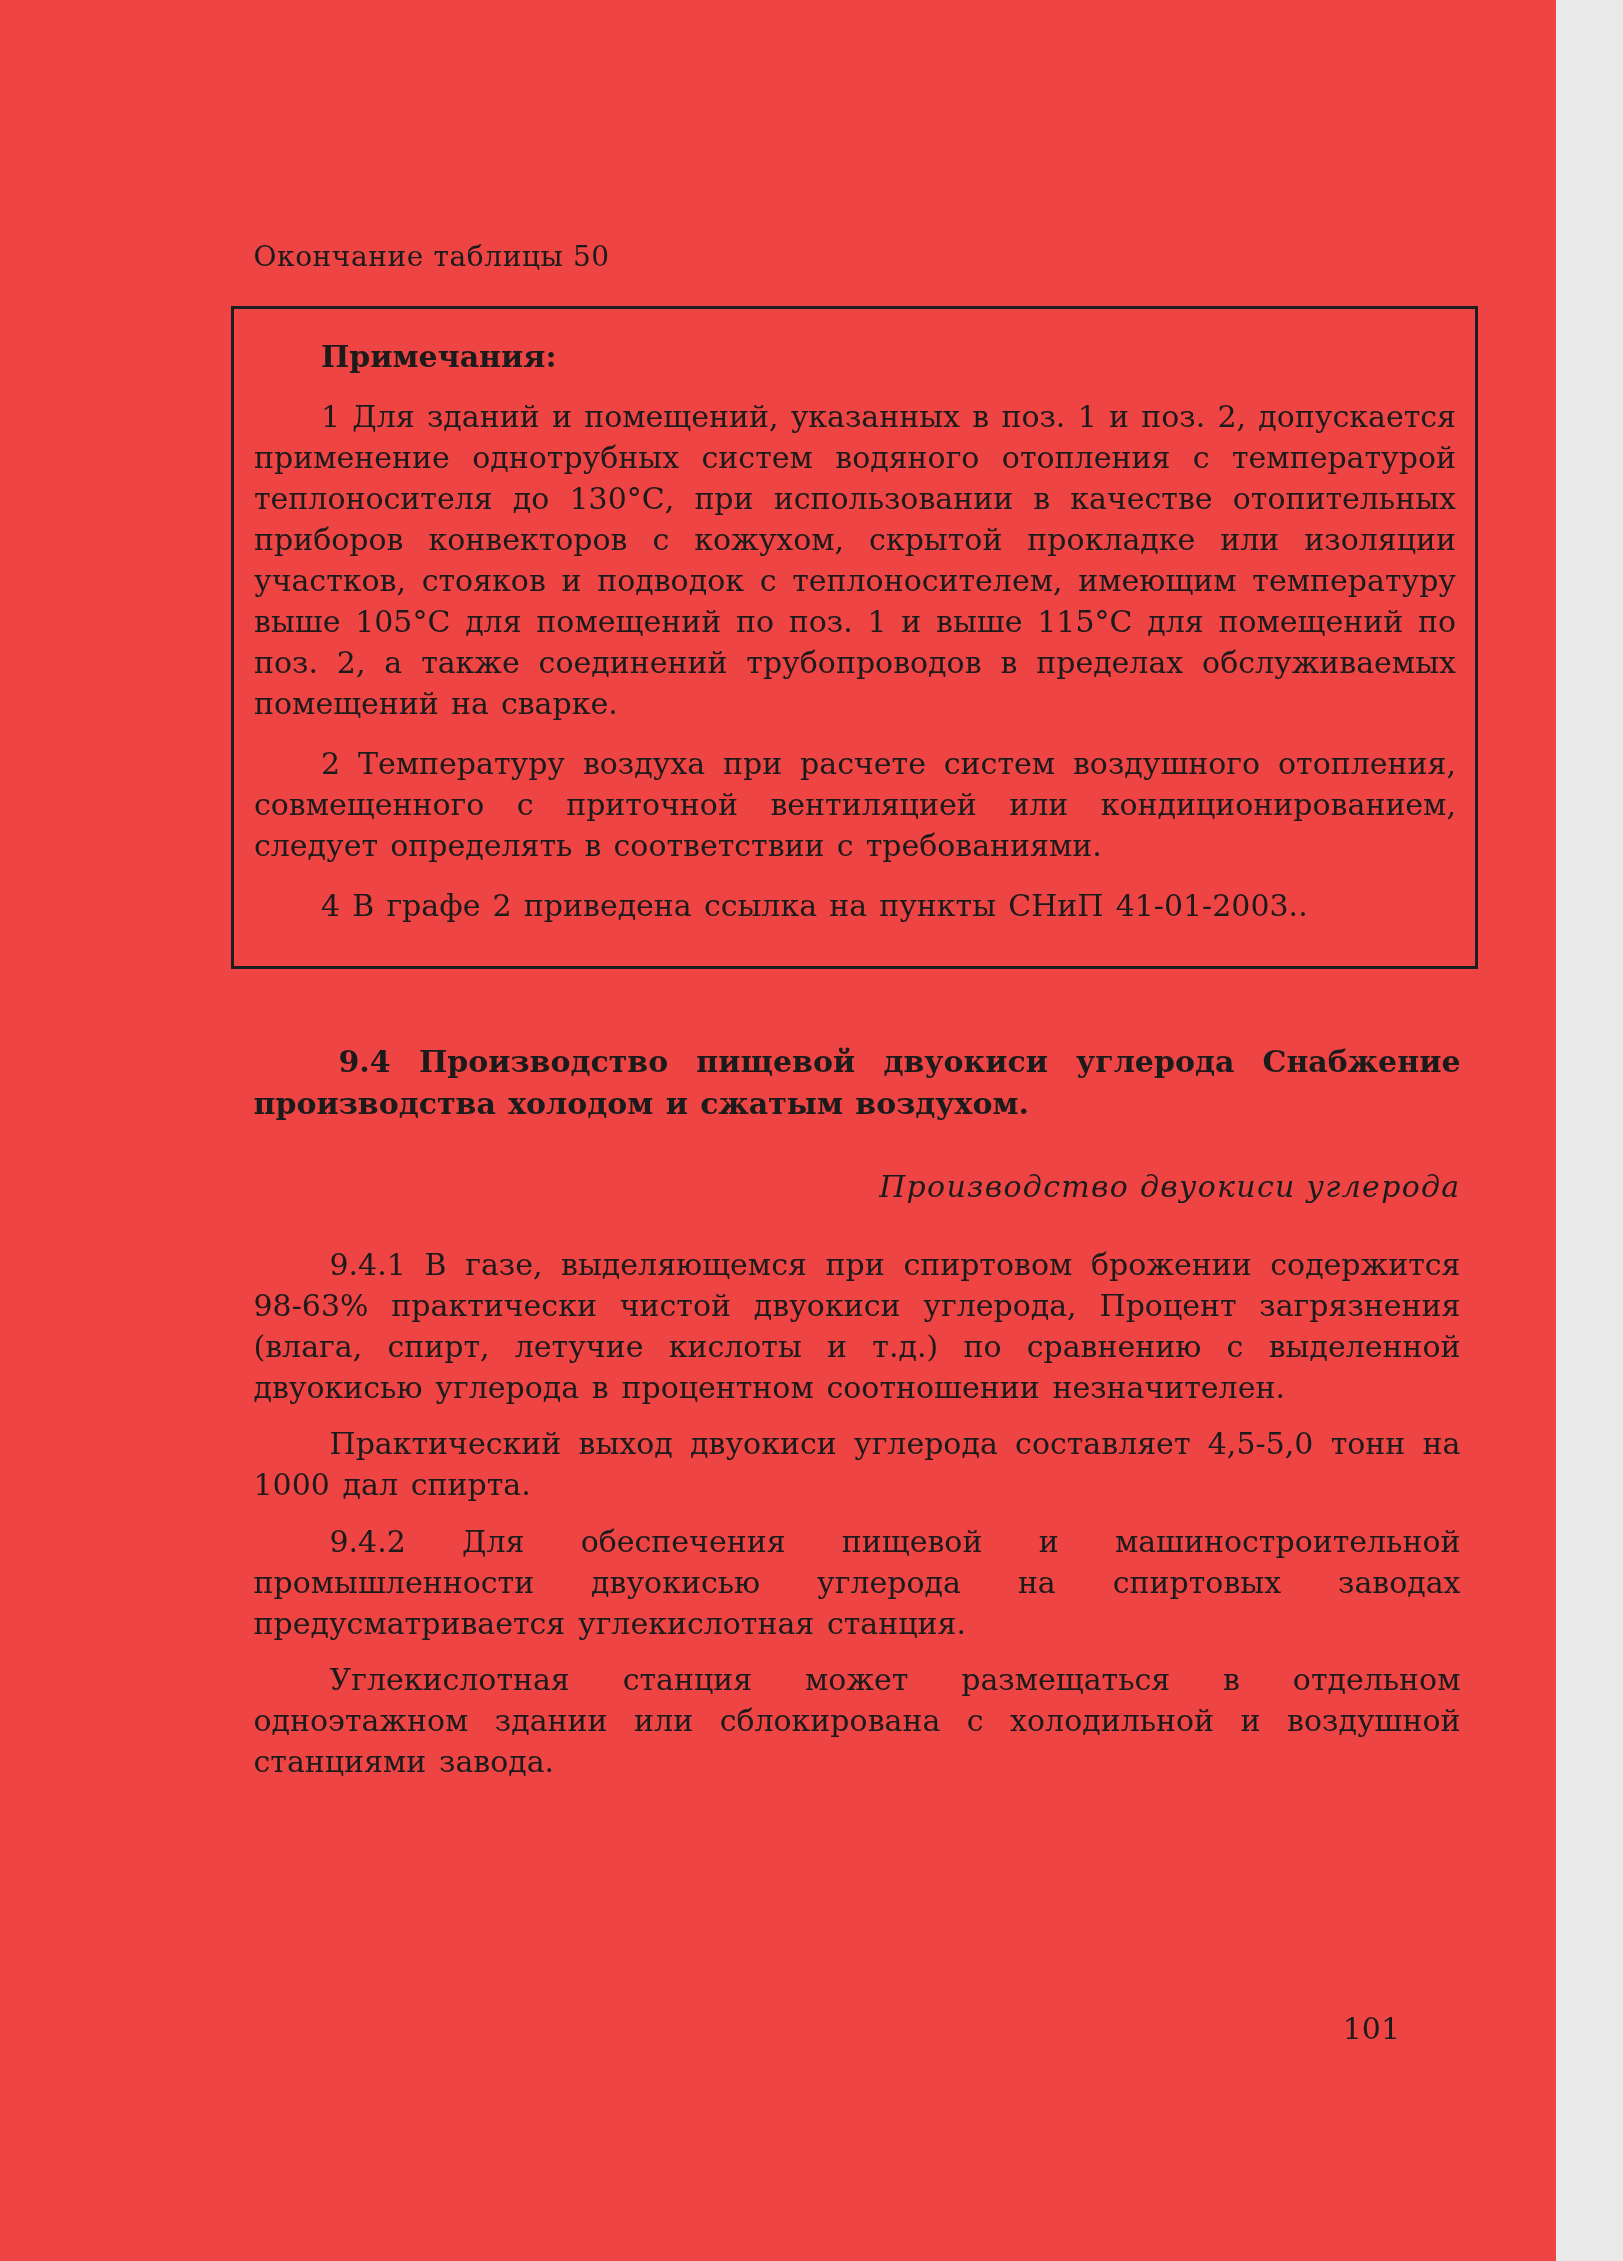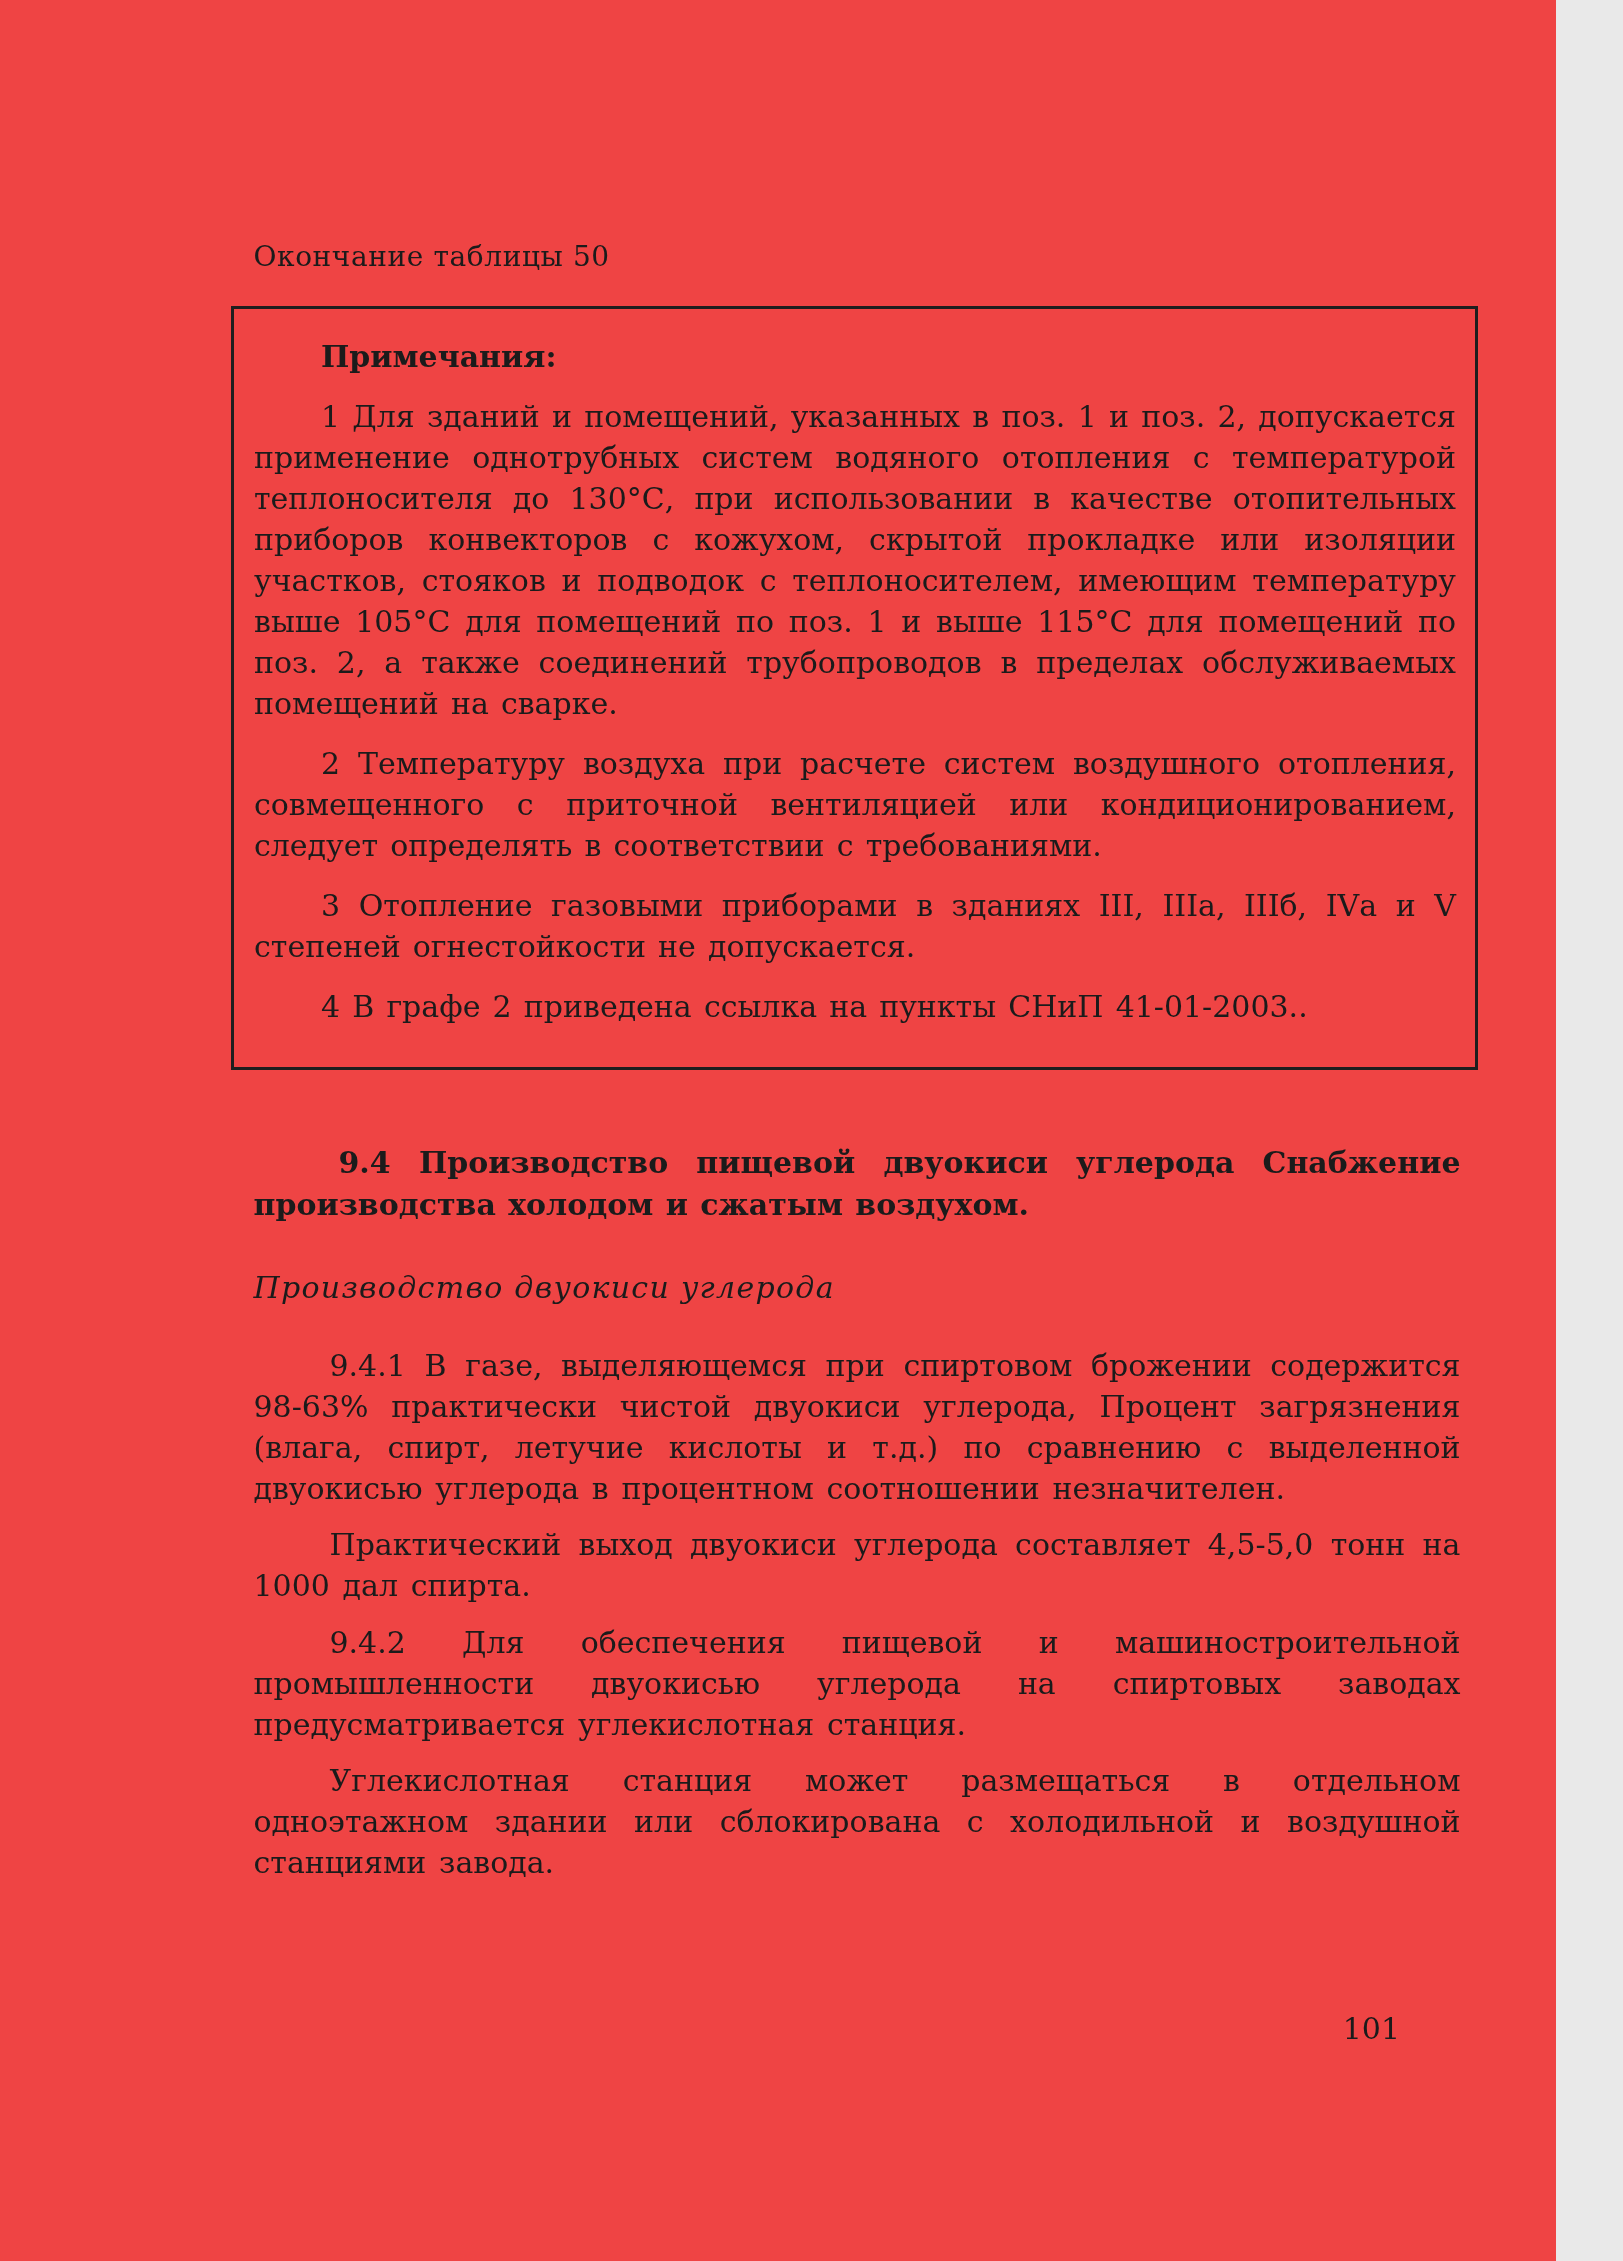--- a/index.html
+++ b/index.html
@@ -59,21 +59,21 @@
     font-weight: bold;
     text-align: justify;
     text-indent: 85px;
     margin: 72px 0 0 0;
     word-spacing: 1.9px;
   }
   .section-subtitle {
     font-size: 30px;
     line-height: 41px;
     font-style: italic;
-    text-align: left;
+    text-align: right;
     margin: 41px 0 0 0;
     letter-spacing: 1.3px;
   }
   p.body-par {
     font-size: 30px;
     line-height: 41px;
     text-align: justify;
     text-indent: 76px;
     margin: 15.4px 0 0 0;
     word-spacing: 3.2px;
@@ -95,21 +95,20 @@
 <div class="page">
 
   <div class="content">
 
     <div class="table-caption">Окончание таблицы 50</div>
 
     <div class="note-box">
       <p class="note-title">Примечания:</p>
       <p class="note">1 Для зданий и помещений, указанных в поз. 1 и поз. 2, допускается применение однотрубных систем водяного отопления с температурой теплоносителя до 130°С, при использовании в качестве отопительных приборов конвекторов с кожухом, скрытой прокладке или изоляции участков, стояков и подводок с теплоносителем, имеющим температуру выше 105°С для помещений по поз. 1 и выше 115°С для помещений по поз. 2, а также соединений трубопроводов в пределах обслуживаемых помещений на сварке.</p>
       <p class="note">2 Температуру воздуха при расчете систем воздушного отопления, совмещенного с приточной вентиляцией или кондиционированием, следует определять в соответствии с требованиями.</p>
-      <p class="note">3 Отопление газовыми приборами в зданиях III, IIIа, IIIб, IVа и V степеней огнестойкости не допускается.</p>
       <p class="note">4 В графе 2 приведена ссылка на пункты СНиП 41-01-2003..</p>
     </div>
 
     <div class="below">
       <p class="section-heading">9.4 Производство пищевой двуокиси углерода Снабжение производства холодом и сжатым воздухом.</p>
       <p class="section-subtitle">Производство двуокиси углерода</p>
       <p class="body-par first">9.4.1 В газе, выделяющемся при спиртовом брожении содержится 98-63% практически чистой двуокиси углерода, Процент загрязнения (влага, спирт, летучие кислоты и т.д.) по сравнению с выделенной двуокисью углерода в процентном соотношении незначителен.</p>
       <p class="body-par">Практический выход двуокиси углерода составляет 4,5-5,0 тонн на 1000 дал спирта.</p>
       <p class="body-par">9.4.2 Для обеспечения пищевой и машиностроительной промышленности двуокисью углерода на спиртовых заводах предусматривается углекислотная станция.</p>
       <p class="body-par">Углекислотная станция может размещаться в отдельном одноэтажном здании или сблокирована с холодильной и воздушной станциями завода.</p>

